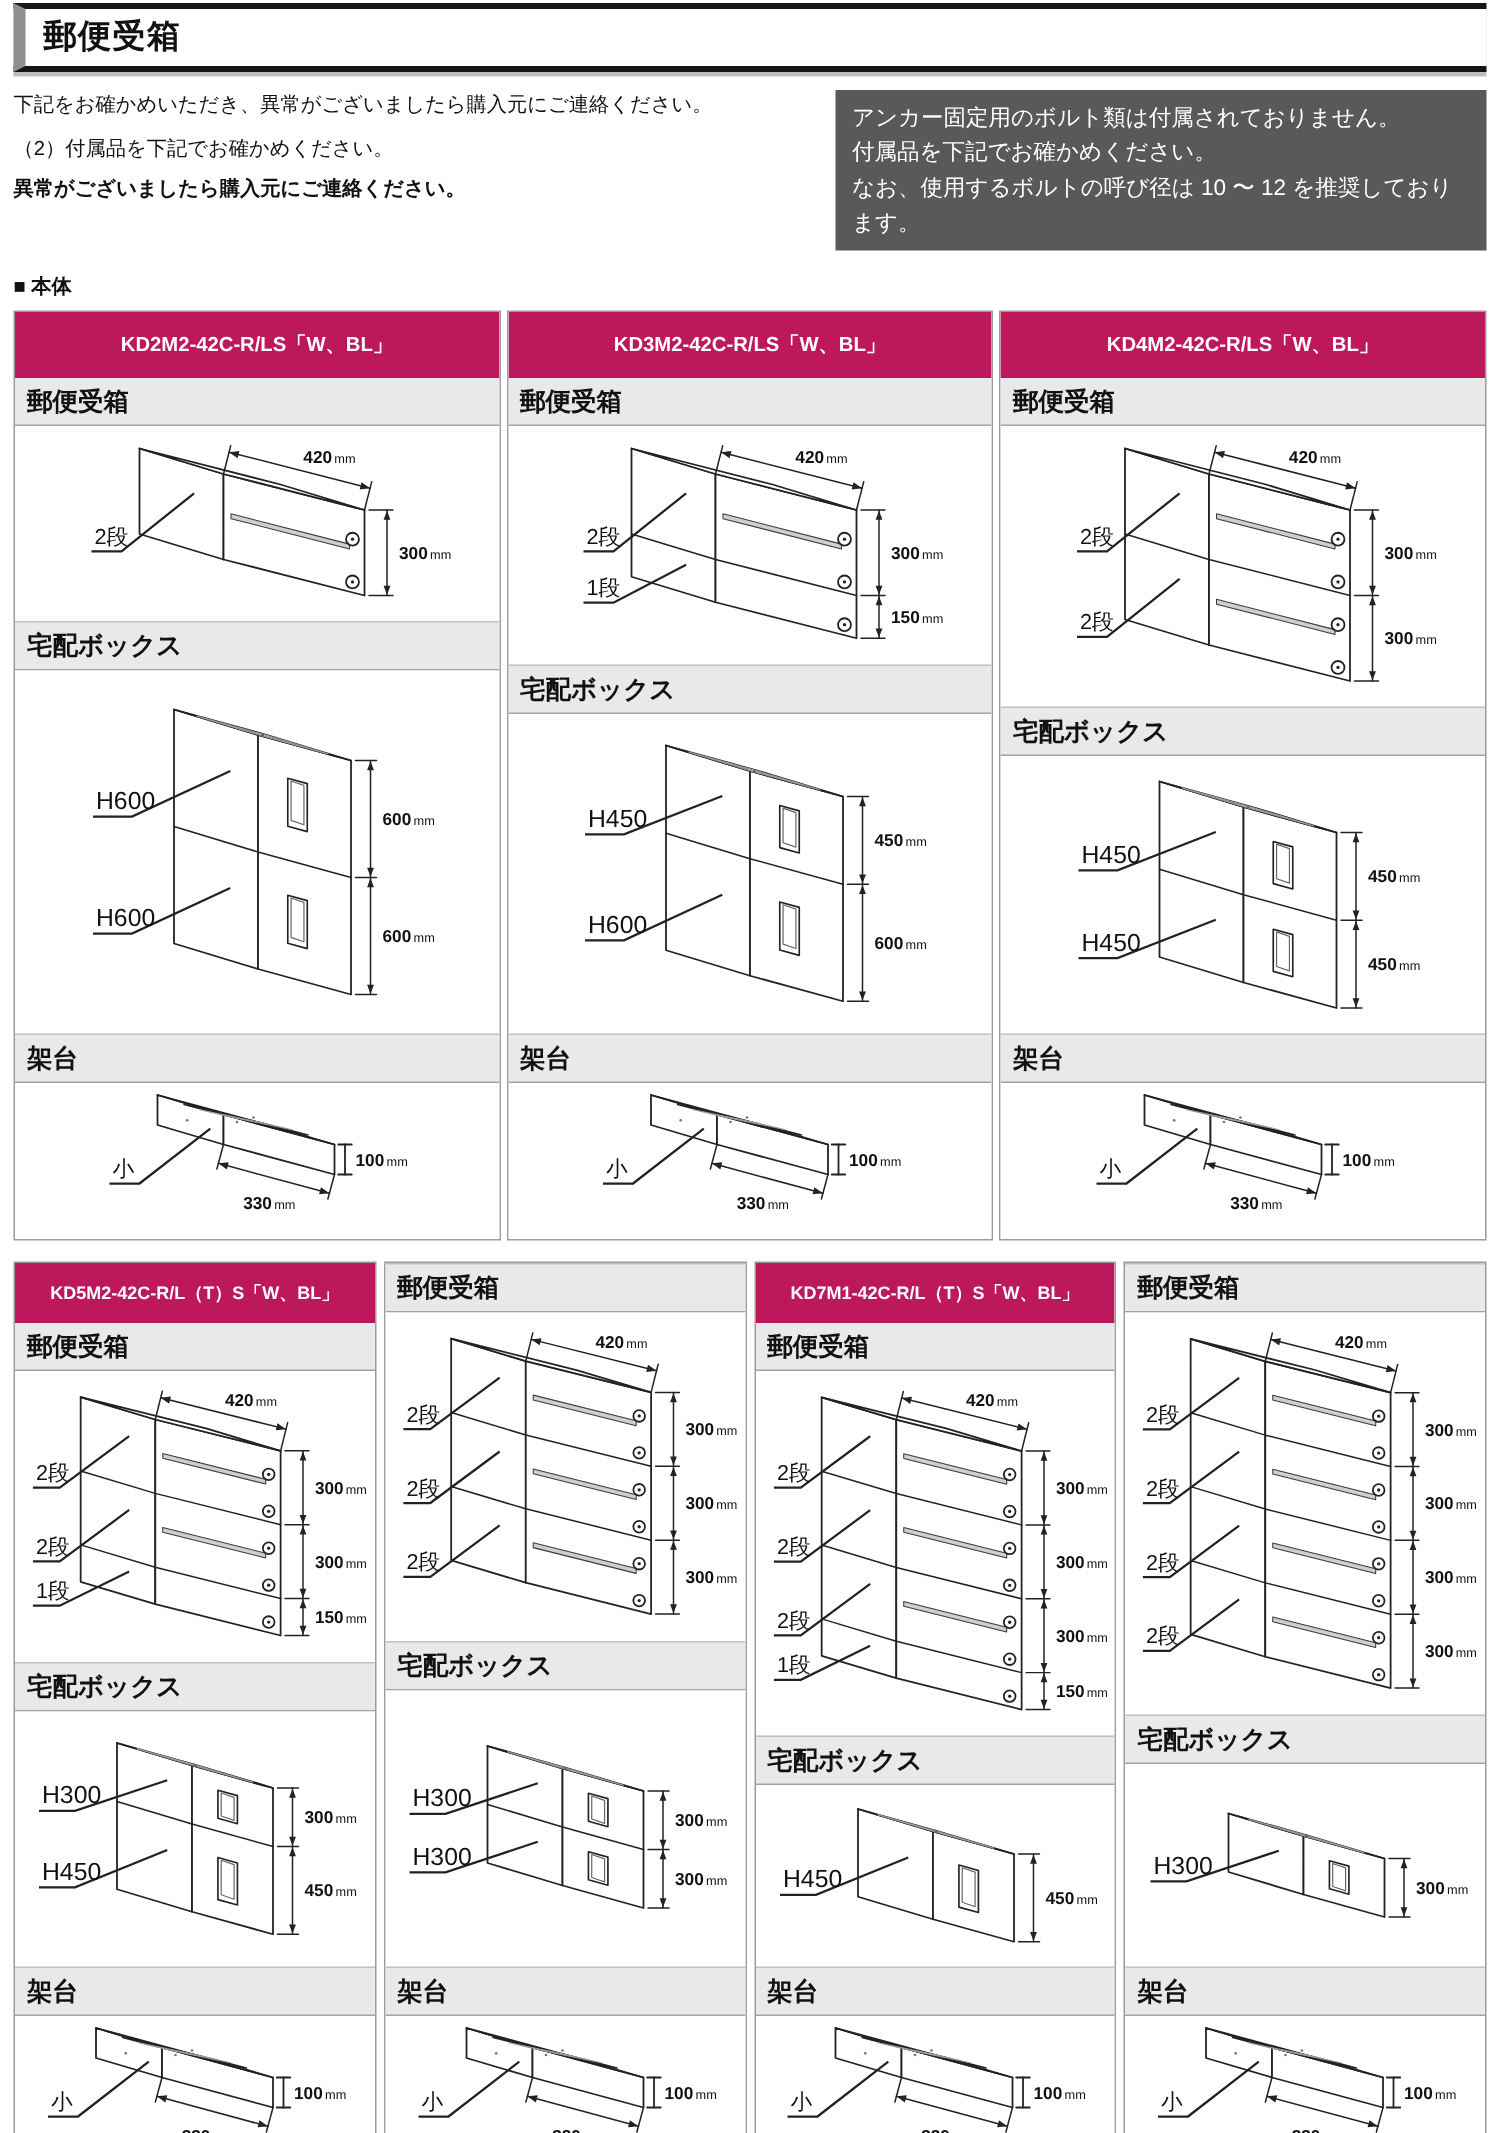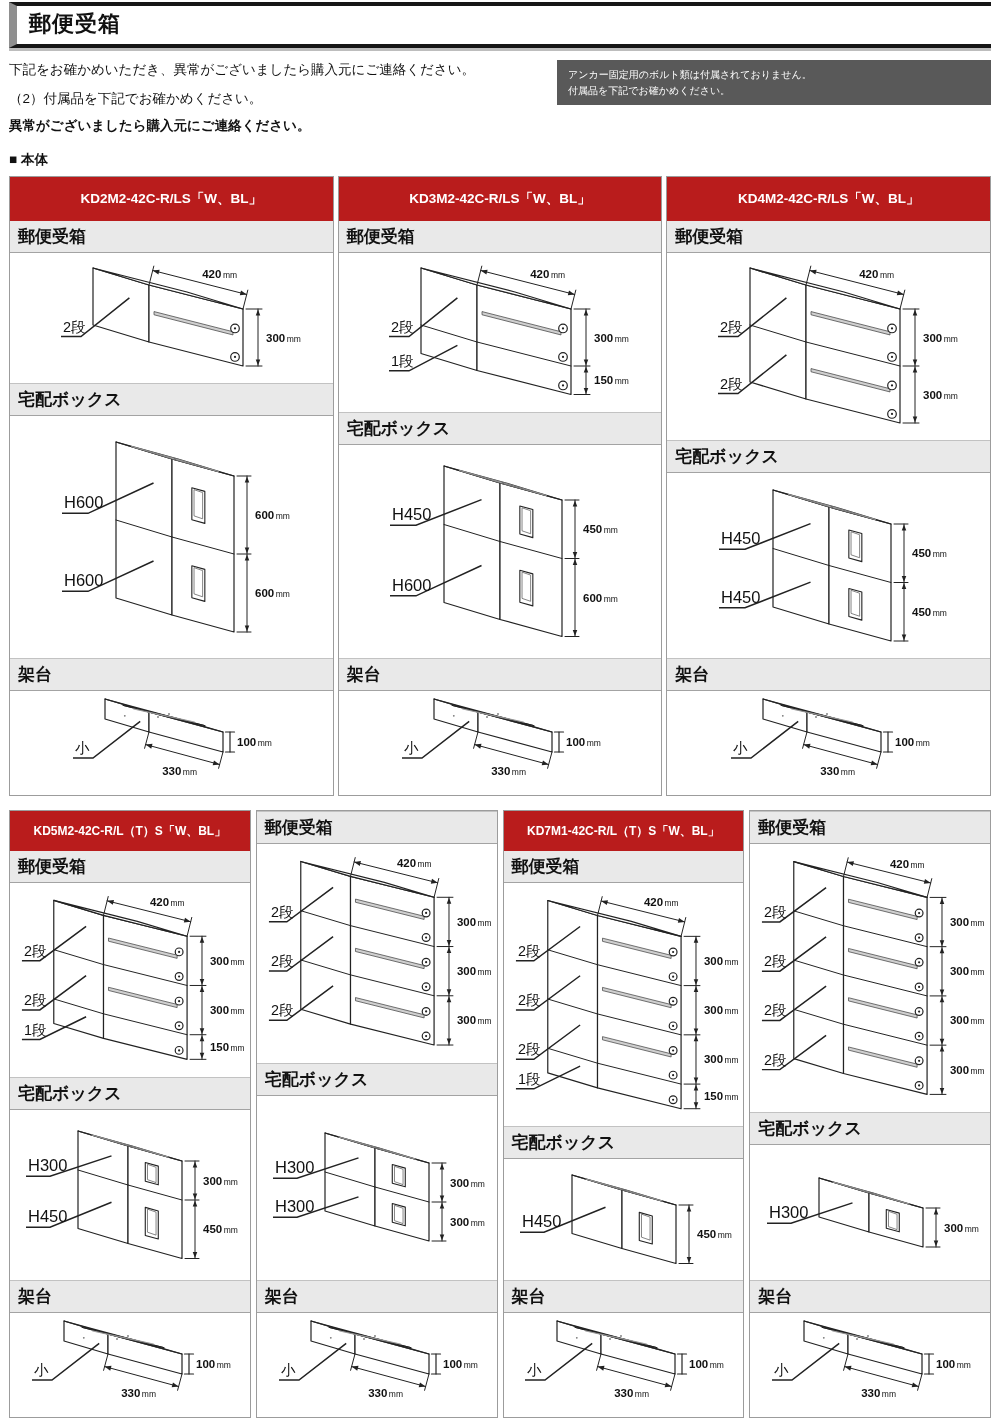--- a/index.html
+++ b/index.html
@@ -9,32 +9,32 @@
 
   .title-bar{margin-top:2px;border-top:4px solid #161616;border-bottom:4px solid #161616;
     border-left:8px solid #8f8f8f;box-shadow:0 3px 0 #bdbdbd;padding:3px 12px 5px;background:#fff}
   .title-bar h1{font-size:22px;font-weight:bold;letter-spacing:1px}
 
   .intro-row{display:flex;gap:31px;margin-top:12px;align-items:flex-start}
   .intro{flex:1;font-size:13.5px;line-height:1.45}
   .intro .check{margin-bottom:9px}
   .intro .item{line-height:1.55}
   .intro .note{font-weight:bold;margin-top:7px}
-  .notice{width:434px;background:#595959;color:#fff;font-size:10px;line-height:1.55;padding:7px 11px}
+  .notice{width:434px;background:#595959;color:#fff;font-size:15px;line-height:1.55;padding:7px 11px}
 
   .body-heading{font-size:13.5px;font-weight:bold;margin:15px 0 7px}
 
   .grid{display:grid;gap:4px}
   .grid.row1{grid-template-columns:repeat(3,1fr)}
   .grid.row2{grid-template-columns:repeat(4,1fr);gap:5px;margin-top:14px}
 
   .panel{border:1px solid #9c9c9c;background:#fff;display:flex;flex-direction:column;overflow:hidden}
   .row1 .panel{height:620px}
   .row2 .panel{height:608px}
-  .panel-header{background:#b91c1c;color:#fff;font-weight:bold;text-align:center;
+  .panel-header{background:#be185d;color:#fff;font-weight:bold;text-align:center;
     display:flex;align-items:center;justify-content:center;padding:2px 4px}
   .row1 .panel-header{min-height:44px;font-size:13.5px}
   .row2 .panel-header{min-height:40px;font-size:12px}
   .sec-label{background:#e9e9e9;border-top:1px solid #c2c2c2;border-bottom:1px solid #a3a3a3;
     font-weight:bold;font-size:17px;padding:4px 8px}
   .panel-header + .sec-label{border-top:none}
   .diagram{display:flex;align-items:center;justify-content:center;background:#fff}
   .diagram.mailbox{padding:9px 0}
   .diagram.grow{flex:1}
   .diagram.stand{height:104px}
@@ -57,20 +57,21 @@
 
   <div class="intro-row">
     <div class="intro">
       <div class="check">下記をお確かめいただき、異常がございましたら購入元にご連絡ください。</div>
       <div class="item">（2）付属品を下記でお確かめください。</div>
       <div class="note">異常がございましたら購入元にご連絡ください。</div>
     </div>
     <div class="notice">
       <div>アンカー固定用のボルト類は付属されておりません。</div>
       <div>付属品を下記でお確かめください。</div>
+      <div>なお、使用するボルトの呼び径は 10 〜 12 を推奨しております。</div>
     </div>
   </div>
 
   <div class="body-heading">■ 本体</div>
 
   <div class="grid row1">
       <article class="panel">
         <div class="panel-header">KD2M2-42C-R/LS「W、BL」</div>
         <div class="sec-label">郵便受箱</div>
         <div class="diagram mailbox">

